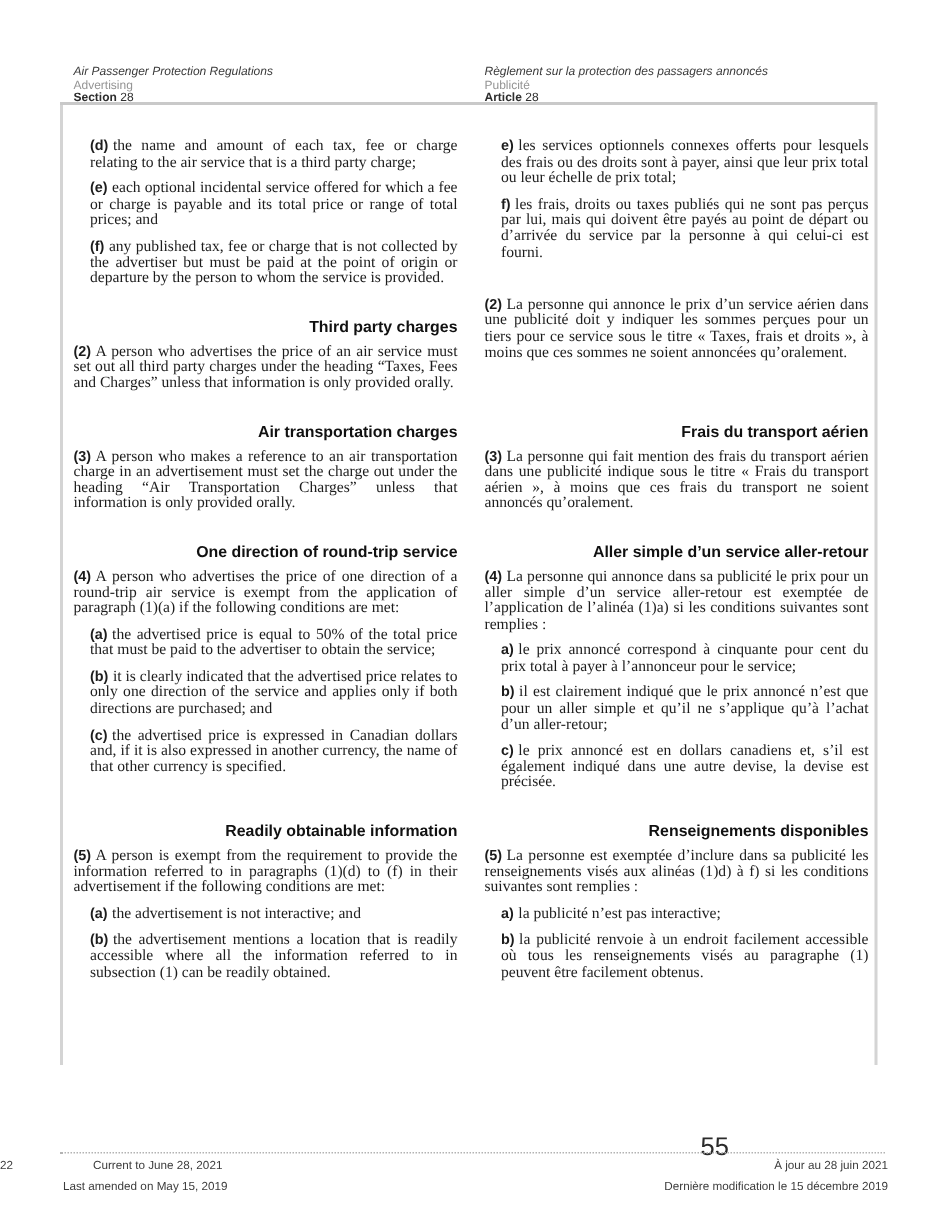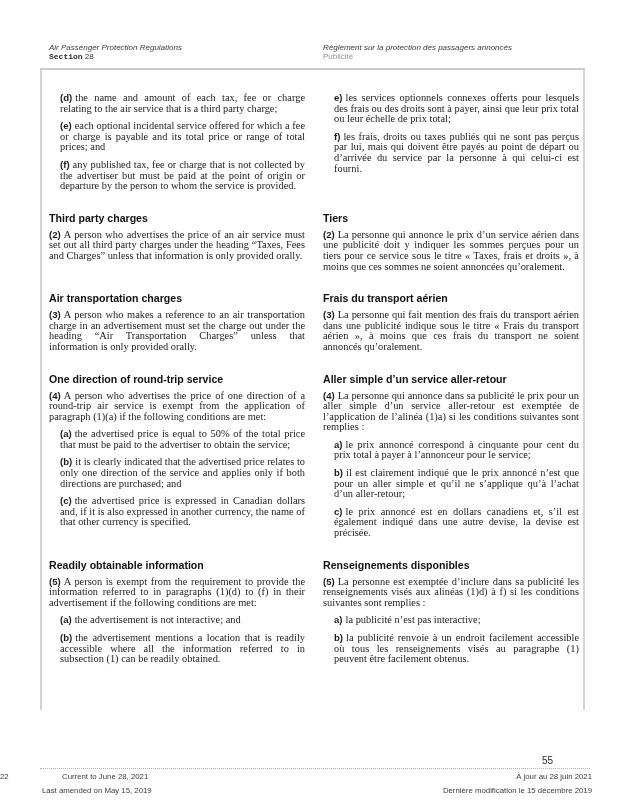--- a/index.html
+++ b/index.html
@@ -5,63 +5,68 @@
   html,body{margin:0;padding:0;background:#ffffff;}
   .page{position:relative;width:624px;height:807px;background:#ffffff;overflow:hidden;
         font-family:"Liberation Serif",serif;color:#1c1c1c;padding-left:16px;}
 
   
   .header{position:absolute;top:44px;left:49px;display:flex;gap:18px;
           font-family:"Liberation Sans",sans-serif;font-size:8px;line-height:8.6px;color:#2e2e2e;}
   .hcol{width:256px;}
   .htitle{font-style:italic;color:#3a3a3a;}
   .hsub{color:#949494;}
-  .hsec .lbl{font-weight:bold;font-family:Liberation Mono, monospace;}
+  .hsec .lbl{font-weight:bold;}
   .header-rule{position:absolute;left:40px;top:68px;width:545px;height:2px;background:#c9c9c9;}
   .edge{position:absolute;top:70px;width:2px;height:640px;background:#d4d4d4;}
   .edge-left{left:40px;}
   .edge-right{left:583px;}
 
   
   .body{position:absolute;top:93px;left:49px;width:530px;}
   .section-row{display:flex;gap:18px;}
   .cell{width:256px;}
   .heading{font-family:"Liberation Sans",sans-serif;font-weight:bold;font-size:10.6px;
-           line-height:11px;margin:14px 0 6px;color:#111;}
+           line-height:11px;margin:14px 0 6px;color:#111;text-align:right;}
   .para{margin:0 0 7px;font-size:10.4px;line-height:10.6px;text-align:justify;}
   .para.lettered{margin-left:11px;}
   .plabel{font-weight:bold;font-family:"Liberation Sans",sans-serif;font-size:9.6px;margin-right:3px;}
 
   
-  .pageno{position:absolute;top:755px;left:400px;width:153px;text-align:right;
-          font-family:"Liberation Sans",sans-serif;font-size:10px;color:#2b2b2b;}
+  .pageno{position:absolute;top:755px;left:400px;width:153px;text-align:center;
+          font-family:"Liberation Sans",sans-serif;font-size:17px;color:#2b2b2b;}
   .footer-rule{position:absolute;top:768px;left:40px;width:550px;border-top:1px dotted #b3b3b3;}
   .fnote{position:absolute;font-family:"Liberation Sans",sans-serif;font-size:7.8px;color:#3c3c3c;}
   .f-l1{top:772px;left:42px;margin-left:20px;}
   .f-l2{top:786px;left:42px;}
   .f-c {top:772px;left:0;width:624px;text-align:left;}
   .f-r1{top:772px;right:48px;}
   .f-r2{top:786px;right:48px;}
 </style>
 </head>
 <body>
 
 <div class="page">
 
   <div class="header">
     <div class="hcol">
       <div class="htitle">Air Passenger Protection Regulations</div>
+      <div class="hsub">Advertising</div>
       <div class="hsec">
         <span class="lbl">Section</span>
         <span>28</span>
       </div>
     </div>
     <div class="hcol">
       <div class="htitle">Règlement sur la protection des passagers annoncés</div>
       <div class="hsub">Publicité</div>
+      <div class="hsec">
+        <span class="lbl">Article</span>
+        <span>28</span>
+      </div>
     </div>
   </div>
 
   <div class="header-rule"></div>
   <div class="edge edge-left"></div>
   <div class="edge edge-right"></div>
 
   <div class="body" id="body-sections">
       <div class="section-row">
         <div class="cell">
@@ -73,21 +78,20 @@
           <p class="para lettered"><span class="plabel">e)</span>les services optionnels connexes offerts pour lesquels des frais ou des droits sont à payer, ainsi que leur prix total ou leur échelle de prix total;</p>
           <p class="para lettered"><span class="plabel">f)</span>les frais, droits ou taxes publiés qui ne sont pas perçus par lui, mais qui doivent être payés au point de départ ou d’arrivée du service par la personne à qui celui-ci est fourni.</p>
         </div>
       </div>
       <div class="section-row">
         <div class="cell">
           <div class="heading">Third party charges</div>
           <p class="para"><span class="plabel">(2)</span>A person who advertises the price of an air service must set out all third party charges under the heading “Taxes, Fees and Charges” unless that information is only provided orally.</p>
         </div>
         <div class="cell">
-          <div class="heading">Tiers</div>
           <p class="para"><span class="plabel">(2)</span>La personne qui annonce le prix d’un service aérien dans une publicité doit y indiquer les sommes perçues pour un tiers pour ce service sous le titre « Taxes, frais et droits », à moins que ces sommes ne soient annoncées qu’oralement.</p>
         </div>
       </div>
       <div class="section-row">
         <div class="cell">
           <div class="heading">Air transportation charges</div>
           <p class="para"><span class="plabel">(3)</span>A person who makes a reference to an air transportation charge in an advertisement must set the charge out under the heading “Air Transportation Charges” unless that information is only provided orally.</p>
         </div>
         <div class="cell">
           <div class="heading">Frais du transport aérien</div>

